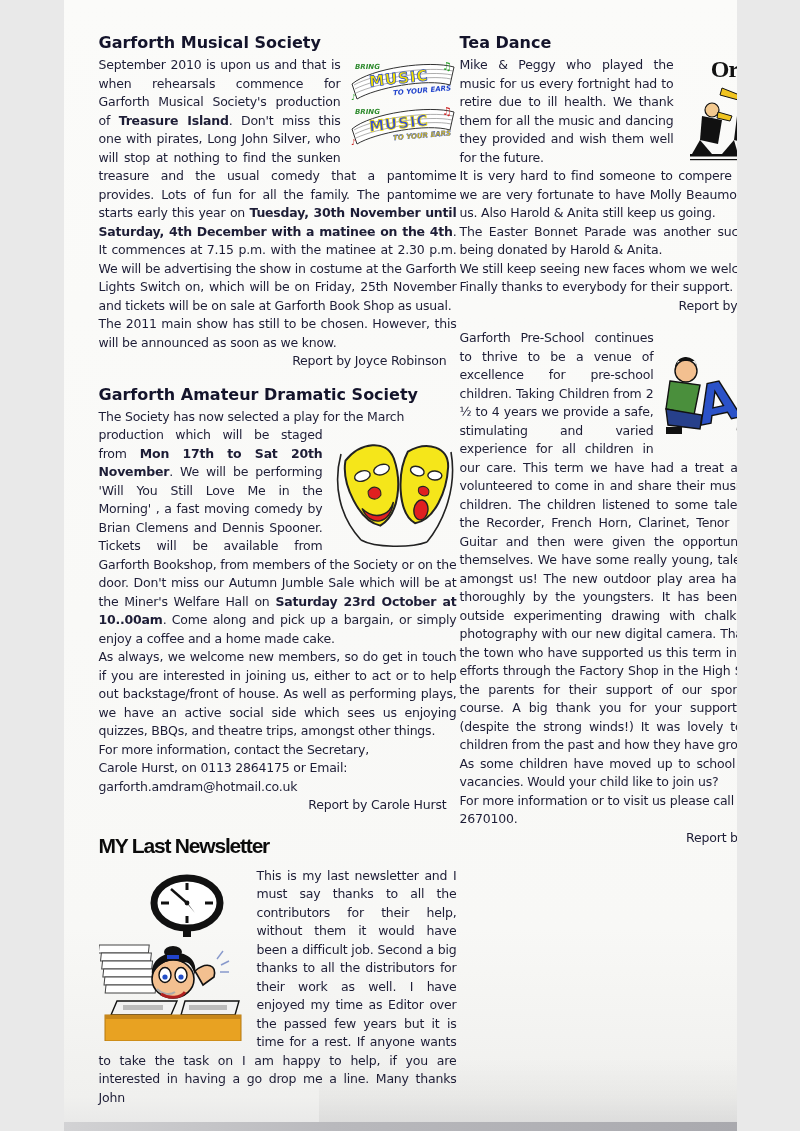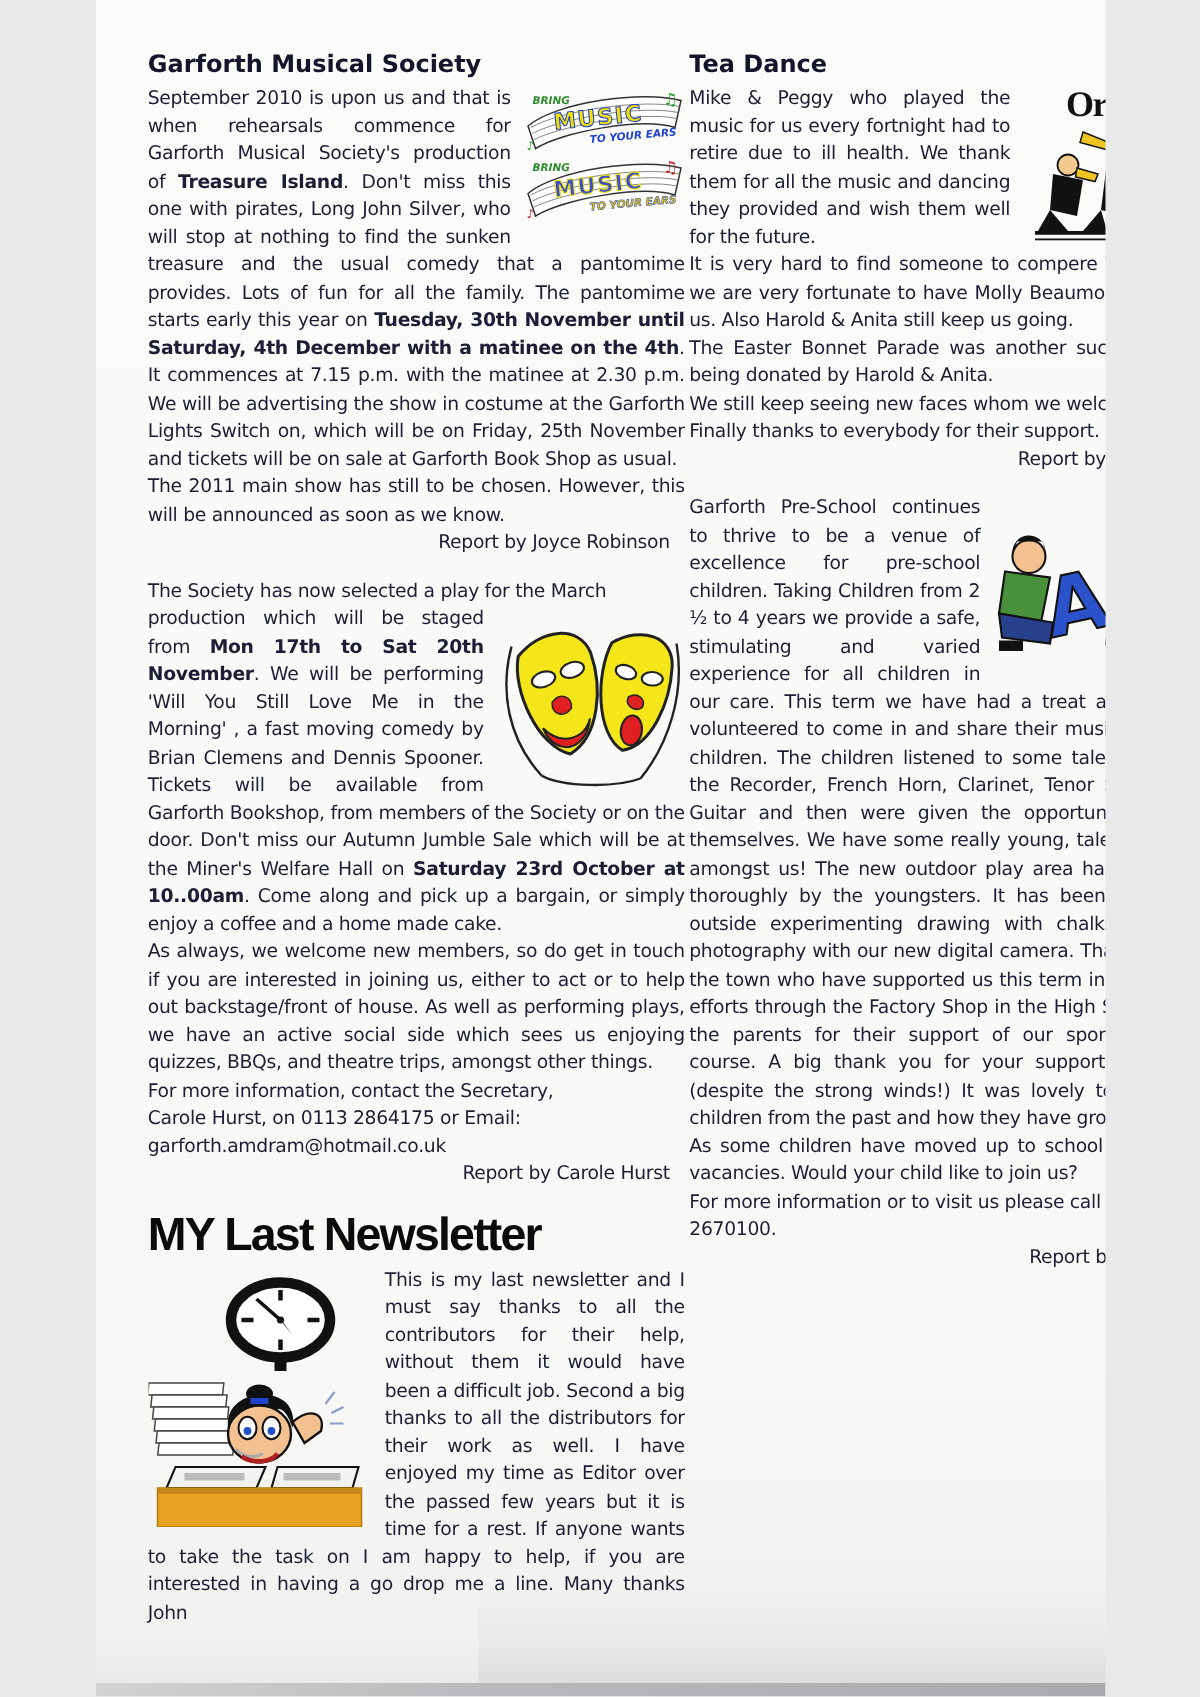--- a/index.html
+++ b/index.html
@@ -14,21 +14,21 @@
   .col-right{left:396px;width:374px;}
   section{margin-bottom:14px;}
   h2{font-size:16px;line-height:20px;margin:0 0 3px;color:#14142b;font-weight:bold;}
   p{margin:0;text-align:justify;letter-spacing:-0.2px;}
   p.line{text-align:left;}
   .byline{text-align:right;padding-right:10px;letter-spacing:-0.2px;}
   b{font-weight:bold;}
   .body::after{content:"";display:block;clear:both;}
   .fr{float:right;margin:2px 0 4px 8px;}
   .fl{float:left;margin:4px 12px 2px 0;}
-  .big-title{font-family:"Liberation Sans",sans-serif;font-size:31px;font-weight:bold;
+  .big-title{font-family:"Liberation Sans",sans-serif;font-size:21px;font-weight:bold;
     letter-spacing:-1.2px;margin:4px 0 4px;color:#0b0b0b;line-height:34px;}
   .scan-shade{position:absolute;right:0;bottom:9px;width:62%;height:64px;
     background:linear-gradient(180deg,rgba(0,0,0,0) 0%,rgba(0,0,0,0.055) 100%);}
   .scan-strip{position:absolute;left:0;right:0;bottom:0;height:9px;
     background:linear-gradient(90deg,#d2d2d4 0%,#b9b9bd 40%,#a9a9ae 100%);}
   svg{display:block;}
 </style>
 </head>
 <body>
 
@@ -65,20 +65,21 @@
             </g>
           </svg>
         </span>
         <p>September 2010 is upon us and that is when rehearsals commence for Garforth Musical Society's production of <b>Treasure Island</b>.  Don't miss this one with pirates, Long John Silver, who will stop at nothing to find the sunken treasure and the usual comedy that a pantomime provides.  Lots of fun for all the family.  The pantomime starts early this year on <b>Tuesday, 30th November until Saturday, 4th December with a matinee on the 4th</b>. It commences at 7.15 p.m. with the matinee at 2.30 p.m.  We will be advertising the show in costume at the Garforth Lights Switch on, which will be on Friday, 25th November and tickets will be on sale at Garforth Book Shop as usual.</p>
         <p>The 2011 main show has still to be chosen.  However, this will be announced as soon as we know.</p>
         <p class="byline">Report by Joyce Robinson</p>
       </div>
     </section>
 
     <section>
+      <h2>Garforth Amateur Dramatic Society</h2>
       <div class="body">
         <p class="line">The Society has now selected a play for the March</p>
         <span class="fr">
           <svg width="126" height="120" viewBox="0 0 126 120">
             <path d="M10,26 C2,56 8,88 30,112" fill="none" stroke="#222" stroke-width="1.6"></path>
             <path d="M120,24 C126,58 114,92 96,114" fill="none" stroke="#222" stroke-width="1.6"></path>
             <path d="M30,112 C44,120 80,120 96,114" fill="none" stroke="#222" stroke-width="1.6"></path>
             <g transform="rotate(-10 44 62)">
               <path d="M20,28 C38,12 64,14 68,34 C72,58 64,90 43,98 C23,90 12,50 20,28 Z" fill="#f5e61a" stroke="#222" stroke-width="2"></path>
               <ellipse cx="34" cy="46" rx="8" ry="5" fill="#fff" stroke="#222" stroke-width="1.4" transform="rotate(-8 34 46)"></ellipse>

